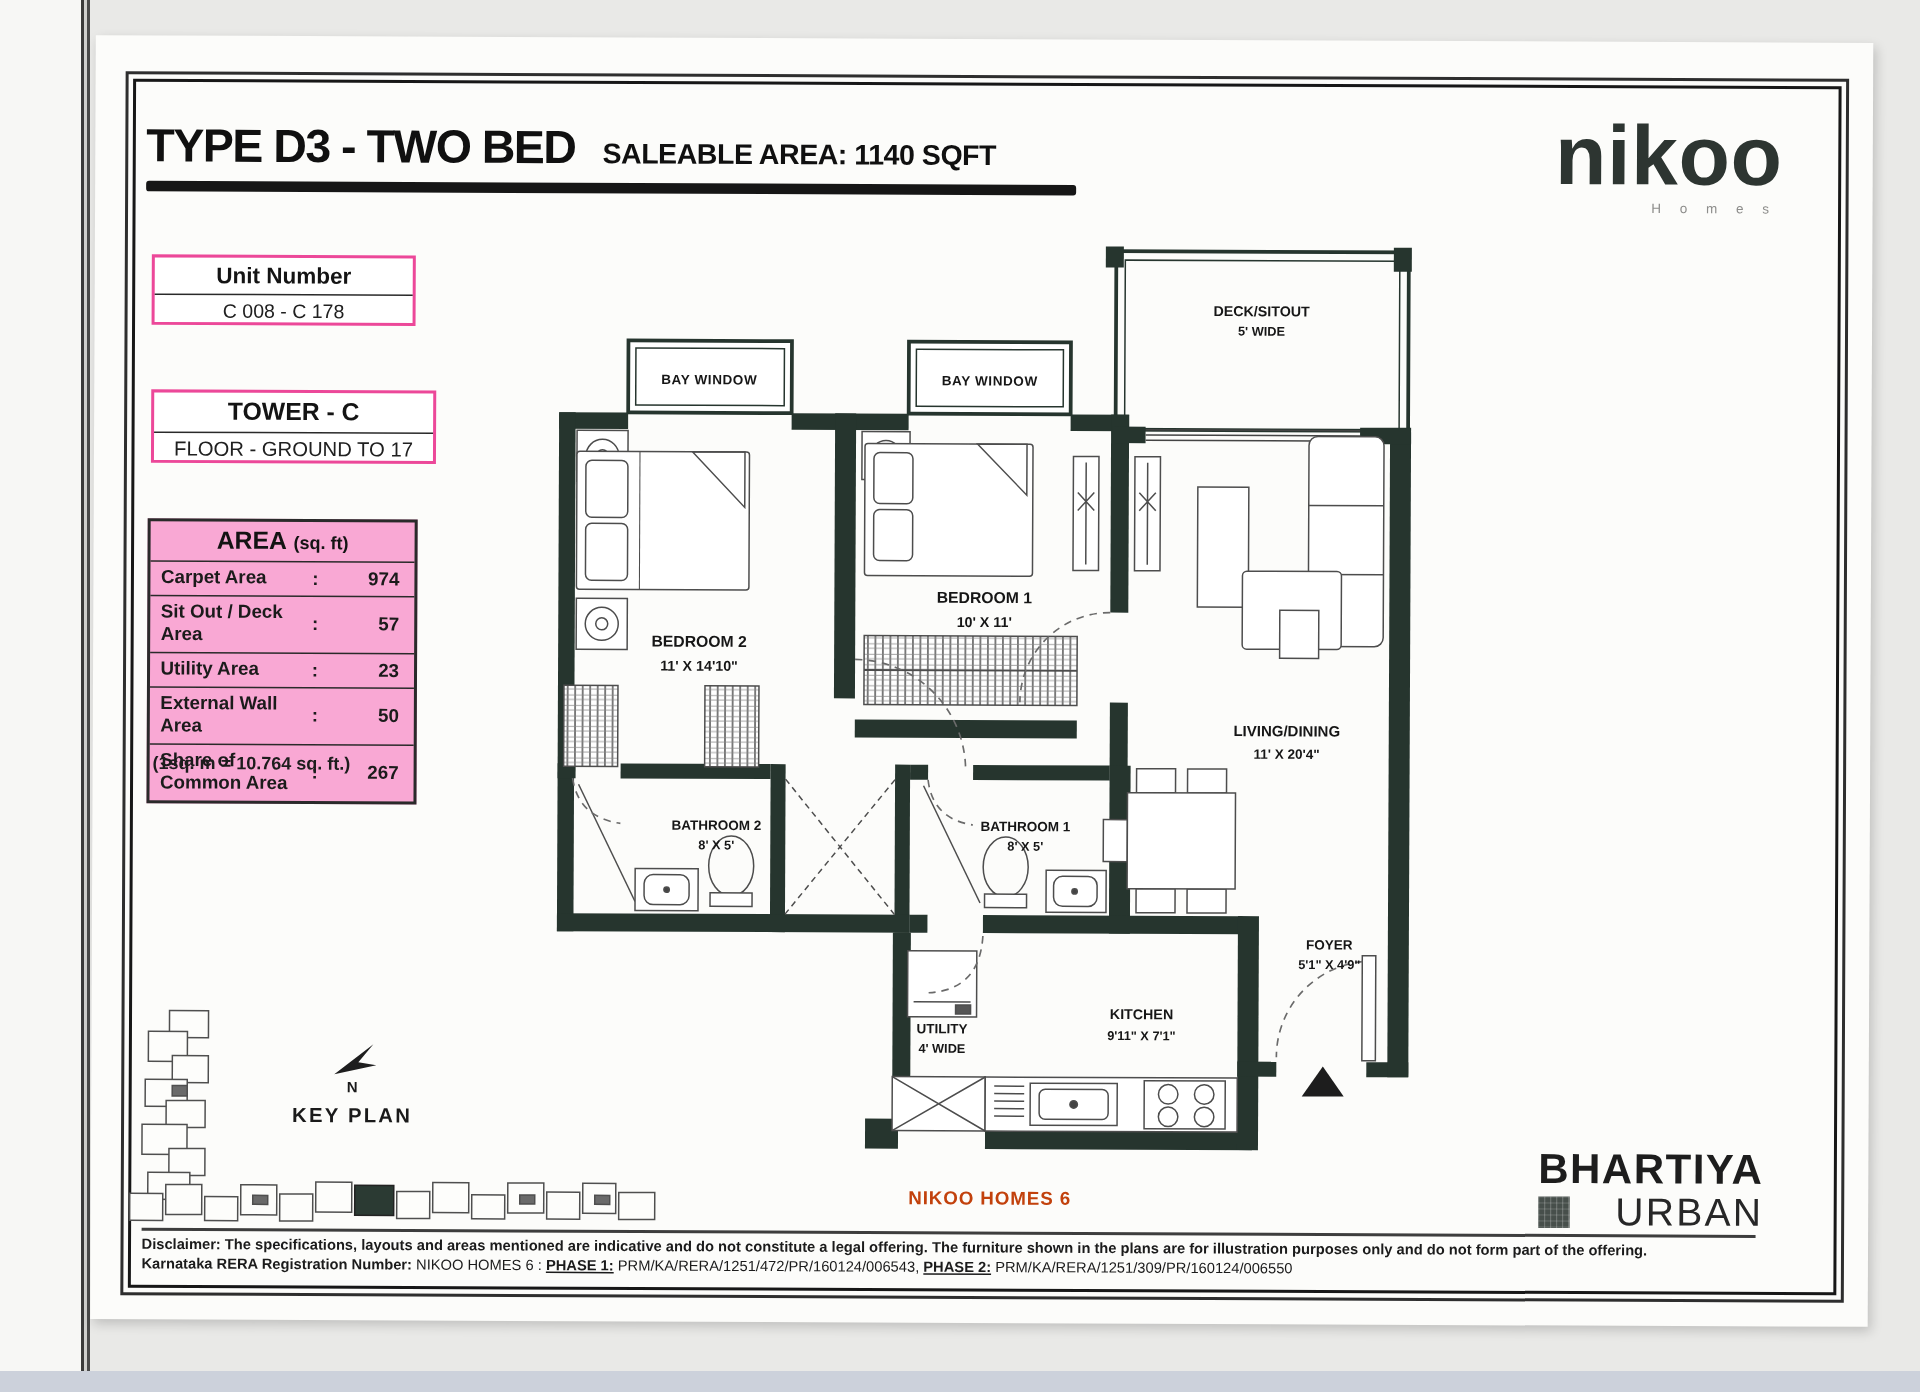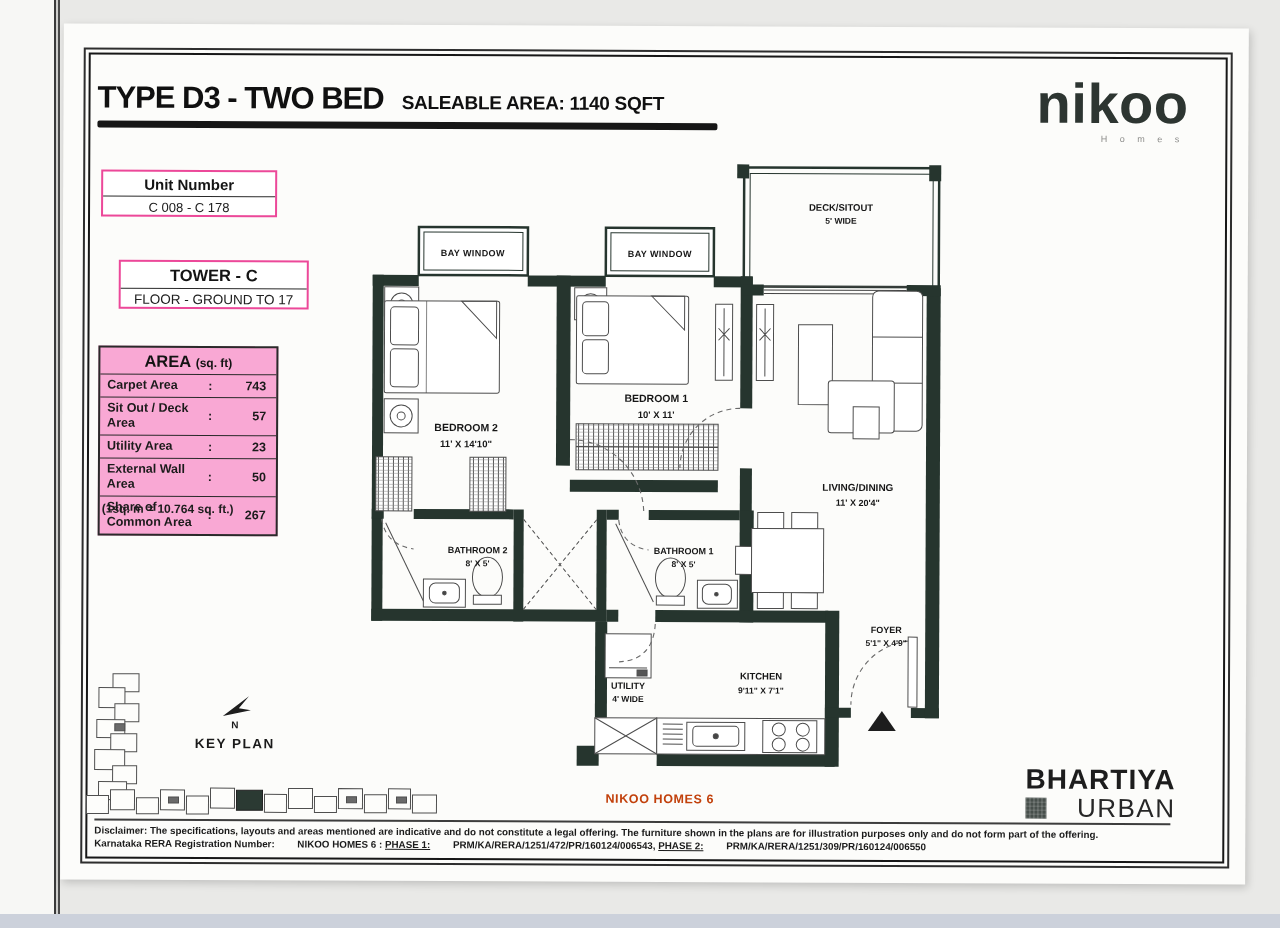--- a/index.html
+++ b/index.html
@@ -25,21 +25,21 @@
   #nikoo-word { font-size:56px; font-weight:bold; letter-spacing:0.5px; color:#2d3531; line-height:1; }
   #nikoo-sub { font-size:9px; letter-spacing:5px; color:#8d8d8b; margin-top:2px; padding-right:4px; }
 
   
   .info-box { position:absolute; border:2px solid #ec4899; background:#fff; text-align:center; }
   .info-box .hd { font-weight:bold; border-bottom:1.5px solid #2a2a2a; padding:4px 2px 3px; color:#141414; }
   .info-box .vl { padding:3px 2px 0; color:#202020; }
   #unit-box { left:38px; top:146px; width:176px; }
   #unit-box .hd { font-size:15px; }
   #unit-box .vl { font-size:13px; }
-  #tower-box { left:38px; top:236px; width:190px;margin-left:18px; }
+  #tower-box { left:38px; top:236px; width:190px; }
   #tower-box .hd { font-size:16.5px; }
   #tower-box .vl { font-size:13.5px; }
 
   
   #area-table { position:absolute; left:36px; top:322px; width:180px; border:2px solid #2a2a2a; background:#f9a8d4; }
   #area-table .thead { text-align:center; padding:4px 0 3px; color:#131313; }
   #area-table .thead .big { font-size:16.5px; font-weight:bold; }
   #area-table .thead .small { font-size:12px; font-weight:600; }
   .arow { display:flex; border-top:1.5px solid #2a2a2a; padding:3px 6px 3px 7px;
     font-size:12.5px; font-weight:600; color:#1b1b1b; align-items:center; }
@@ -57,21 +57,21 @@
   #urban-sq { width:21px; height:21px; background:#474f4b; margin-right:3px;
     background-image:linear-gradient(90deg,rgba(255,255,255,0.25) 1px,transparent 1px),
       linear-gradient(rgba(255,255,255,0.18) 1px,transparent 1px);
     background-size:4px 4px; }
   #urban-word { font-size:26px; font-weight:400; letter-spacing:1.5px; color:#272727; line-height:1; }
 
   #disc-rule { position:absolute; left:34px; top:795px; width:1076px; height:2px; background:#3d3d3d; }
   #disclaimer { position:absolute; left:34px; top:800px; width:1125px;
     font-size:9.8px; line-height:13px; font-weight:600; color:#1b1b1b; }
   #disclaimer .bu { font-weight:bold; text-decoration:underline; }
-  #disclaimer .b { font-weight:bold;margin-left:20px; }
+  #disclaimer .b { font-weight:normal; }
 
   svg text { font-family:"Liberation Sans", sans-serif; }
   #floor-plan { position:absolute; left:304px; top:136px; }
   #key-plan { position:absolute; left:24px; top:646px; }
 </style>
 </head>
 <body>
 
 <div id="scan-bg"></div>
 <div id="left-strip"></div>
@@ -104,21 +104,21 @@
   </div>
 
   <div id="area-table">
     <div class="thead">
       <span class="big">AREA</span>
       <span class="small">(sq. ft)</span>
     </div>
     <div class="arow">
       <span class="lbl">Carpet Area</span>
       <span class="cln">:</span>
-      <span class="val">743</span>
+      <span class="val">974</span>
     </div>
     <div class="arow">
       <span class="lbl">Sit Out / Deck Area</span>
       <span class="cln">:</span>
       <span class="val">57</span>
     </div>
     <div class="arow">
       <span class="lbl">Utility Area</span>
       <span class="cln">:</span>
       <span class="val">23</span>

